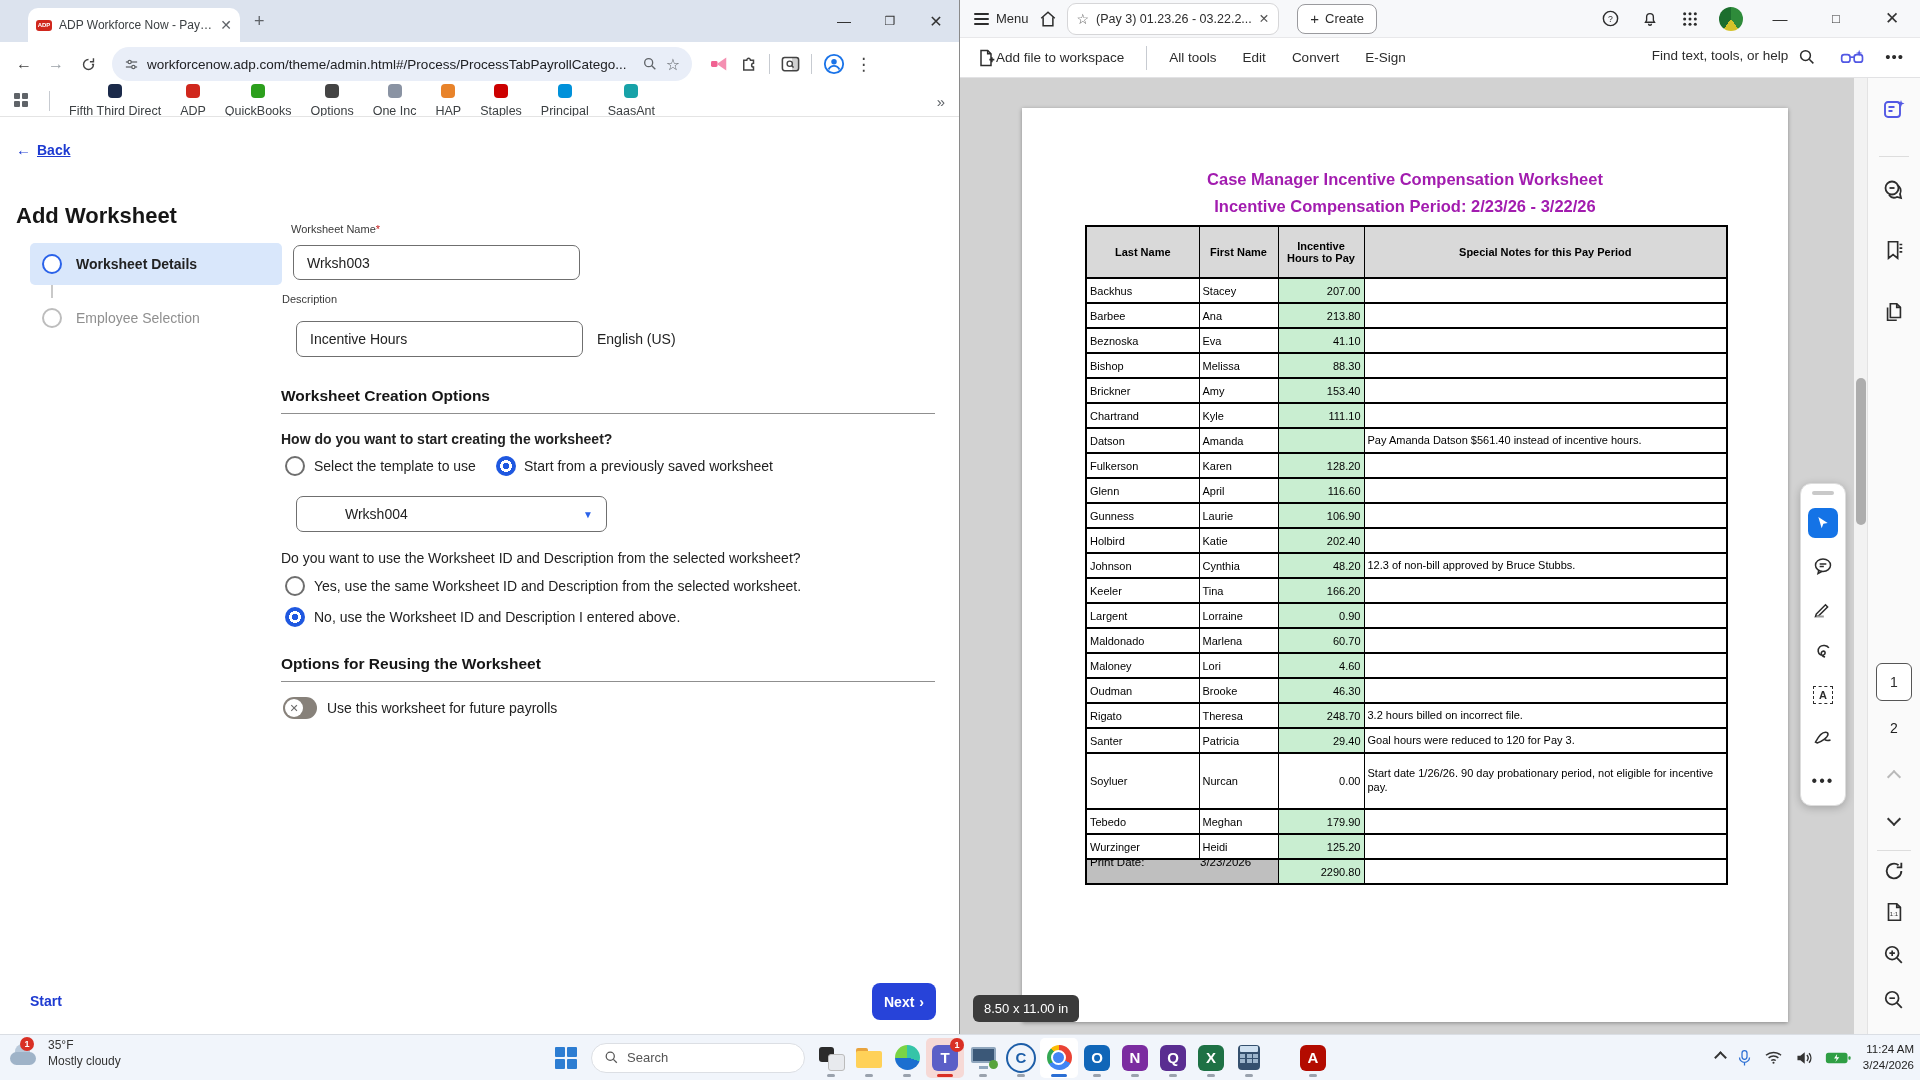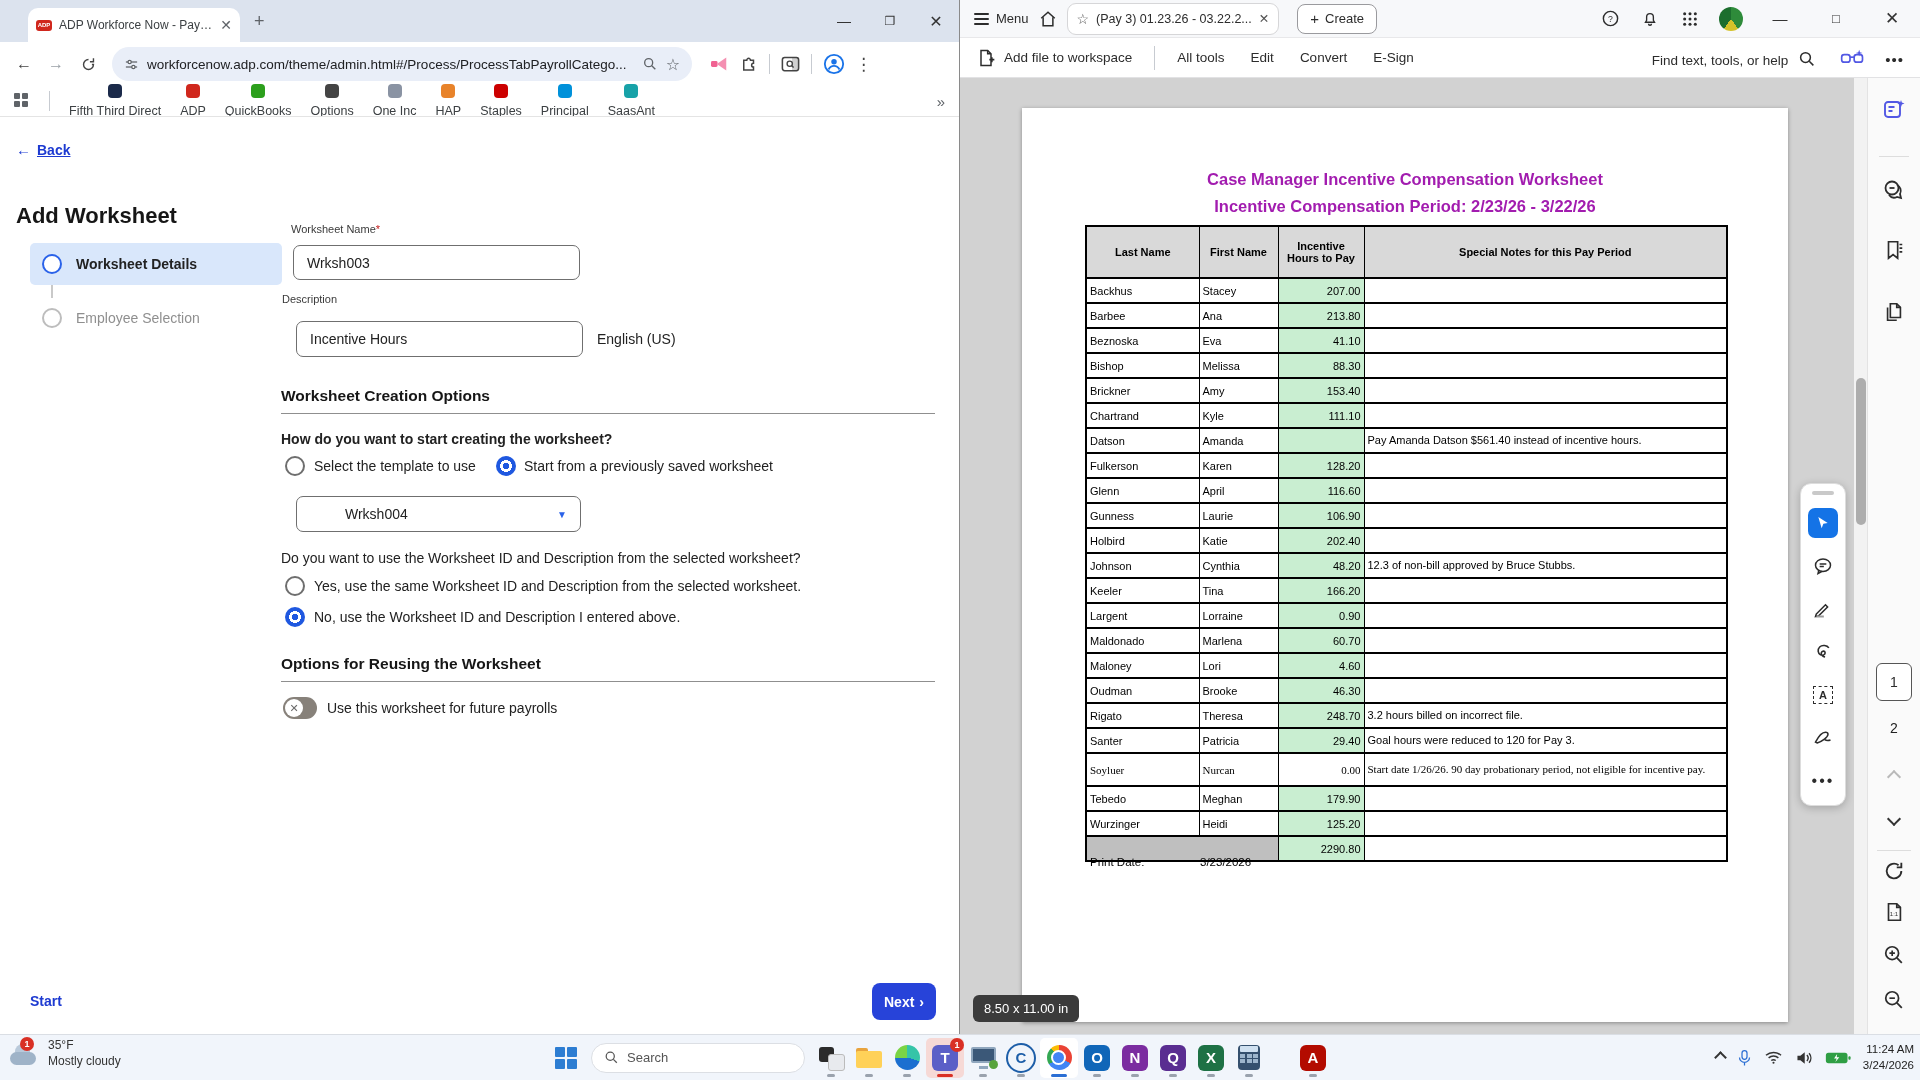--- a/index.html
+++ b/index.html
@@ -52,21 +52,21 @@
   .acrobat{left:960px;top:0;width:960px;height:1035px;background:#fff;border-radius:15px;}
   .atitle{position:absolute;left:0;top:0;right:0;height:38px;background:#f7f8fa;display:flex;align-items:center;padding-left:14px;box-sizing:border-box;gap:10px;border-bottom:1px solid #e8e8ea;}
   .menu-lbl{font-size:13px;color:#2c2c2c;display:flex;align-items:center;gap:7px;}
   .burger{display:inline-block;width:15px;}
   .burger b{display:block;height:2px;background:#2c2c2c;margin:3px 0;border-radius:1px;}
   .atab{height:30px;background:#fff;border:1px solid #d6d6d8;border-radius:9px;display:flex;align-items:center;gap:7px;padding:0 9px;font-size:12.5px;color:#2c2c2c;}
   .createbtn{height:28px;border:1px solid #9a9a9e;border-radius:8px;display:flex;align-items:center;gap:6px;padding:0 12px;font-size:13px;color:#2c2c2c;background:#fff;}
   .awin{margin-left:auto;display:flex;}
   .awin span{width:56px;height:38px;display:flex;align-items:center;justify-content:center;font-size:15px;color:#333;}
   .atoolbar{position:absolute;left:0;top:38px;right:0;height:40px;background:#fff;border-bottom:1px solid #e2e2e4;display:flex;align-items:center;padding:0 16px;gap:22px;box-sizing:border-box;font-size:13.5px;color:#2c2c2c;}
-  .addfile{display:flex;align-items:center;gap:8px;}
+  .addfile{display:flex;align-items:center;}
   .docarea{position:absolute;left:0;top:78px;right:0;bottom:0;background:#d2d2d2;overflow:hidden;}
   .pdfpage{position:absolute;left:62px;top:30px;width:766px;height:914px;background:#fff;box-shadow:0 1px 4px rgba(0,0,0,.35);}
   .pdft{position:absolute;left:0;right:0;text-align:center;font-weight:bold;font-size:16px;color:#a21caf;font-family:"Liberation Sans",sans-serif;}
   .wtable{position:absolute;left:63px;top:117px;border-collapse:collapse;table-layout:fixed;width:641px;}
   .wtable th,.wtable td{border:1px solid #000;border-top-width:2px;border-bottom-width:2px;font-size:11px;color:#000;padding:0 3px;overflow:hidden;}
   .wtable th{background:#d9d9d9;font-weight:bold;text-align:center;height:50px;}
   .wtable td{height:23px;}
   .td-hours{text-align:right;padding-right:8px;}
   .green{background:#c9eed1;color:#1a5c28;}
   .note{color:#f00;font-size:10.5px;line-height:1.25;}
@@ -265,21 +265,21 @@
       <div class="abs h2" style="left:281px;top:270px;">Worksheet Creation Options</div>
       <div class="hr" style="left:281px;top:296px;width:654px;"></div>
 
       <div class="abs q" style="left:281px;top:314px;font-weight:bold;">How do you want to start creating the worksheet?</div>
 
       <span class="radio off" style="left:285px;top:339px;"></span>
       <div class="abs q" style="left:314px;top:341px;">Select the template to use</div>
       <span class="radio on" style="left:496px;top:339px;"></span>
       <div class="abs q" style="left:524px;top:341px;">Start from a previously saved worksheet</div>
 
-      <div class="inp" style="left:296px;top:379px;width:285px;height:36px;padding-left:48px;">
+      <div class="inp" style="left:296px;top:379px;width:311px;height:36px;padding-left:48px;">
         <span>Wrksh004</span>
         <span style="margin-left:auto;color:#2a62e9;font-size:10px;">▼</span>
       </div>
 
       <div class="abs q" style="left:281px;top:433px;">Do you want to use the Worksheet ID and Description from the selected worksheet?</div>
 
       <span class="radio off" style="left:285px;top:459px;"></span>
       <div class="abs q" style="left:314px;top:461px;">Yes, use the same Worksheet ID and Description from the selected worksheet.</div>
       <span class="radio on" style="left:285px;top:490px;"></span>
       <div class="abs q" style="left:314px;top:492px;">No, use the Worksheet ID and Description I entered above.</div>
@@ -371,21 +371,21 @@
           </svg>
         <span>Add file to workspace</span>
       </span>
       <span class="sep" style="height:24px;"></span>
       <span id="acro-nav" style="display:flex;gap:26px;">
           <span>All tools</span>
           <span>Edit</span>
           <span>Convert</span>
           <span>E-Sign</span>
         </span>
-      <span style="margin-left:auto;display:flex;align-items:flex-end;gap:10px;">
+      <span style="margin-left:auto;display:flex;align-items:flex-start;gap:10px;">
         <span>Find text, tools, or help</span>
         <span class="ic">
           <svg width="18" height="18" viewBox="0 0 24 24">
               <circle cx="10" cy="10" r="6.5" fill="none" stroke="#2c2c2c" stroke-width="2"></circle>
               <line x1="15" y1="15" x2="20.5" y2="20.5" stroke="#2c2c2c" stroke-width="2"></line>
             </svg>
         </span>
         <span class="ic" style="margin-left:14px;">
           <svg width="25" height="20" viewBox="0 0 30 24" fill="none" stroke="#5258e4" stroke-width="2">
               <rect x="2" y="8" width="10" height="9" rx="3"></rect>
@@ -526,21 +526,21 @@
                 <td>Theresa</td>
                 <td class="td-hours green">248.70</td>
                 <td class="note">3.2 hours billed on incorrect file.</td>
               </tr>
               <tr>
                 <td>Santer</td>
                 <td>Patricia</td>
                 <td class="td-hours green">29.40</td>
                 <td class="note">Goal hours were reduced to 120 for Pay 3.</td>
               </tr>
-              <tr style="height: 33px; font-family: Liberation Serif, serif;">
+              <tr style="height: 56px;">
                 <td>Soyluer</td>
                 <td>Nurcan</td>
                 <td class="td-hours">0.00</td>
                 <td class="note">Start date 1/26/26. 90 day probationary period, not eligible for incentive pay.</td>
               </tr>
               <tr>
                 <td>Tebedo</td>
                 <td>Meghan</td>
                 <td class="td-hours green">179.90</td>
                 <td class="note"></td>

